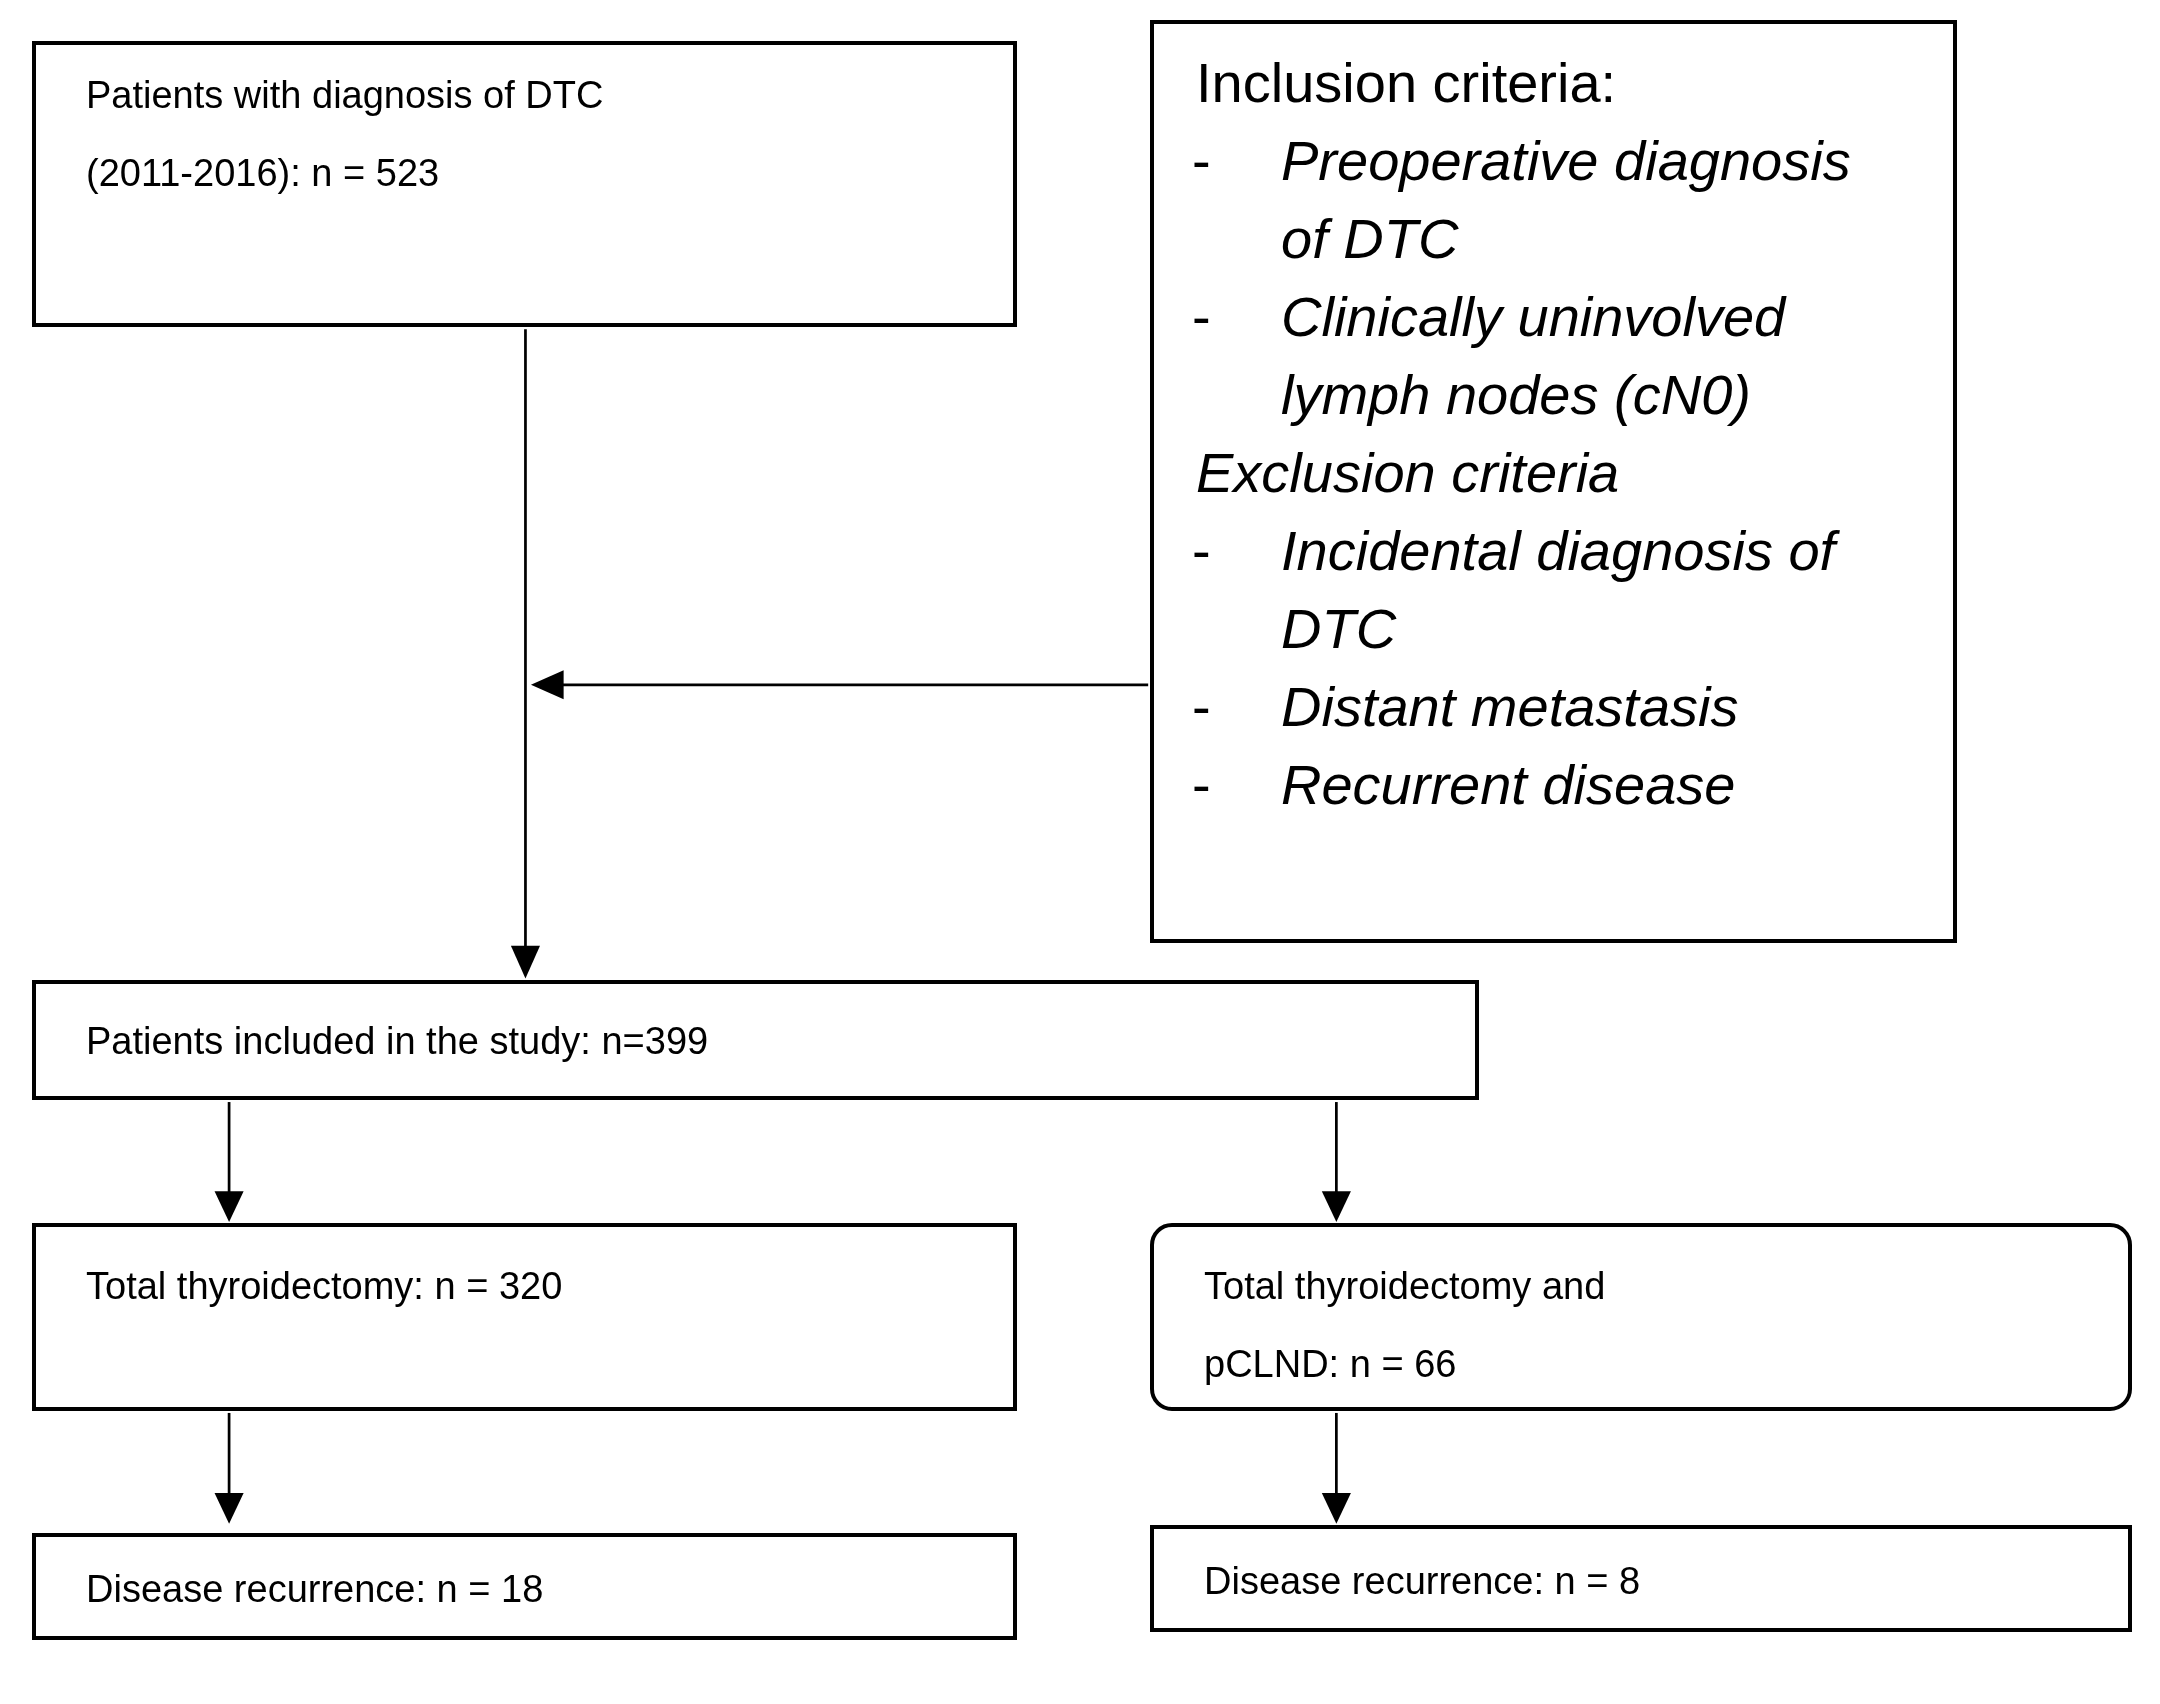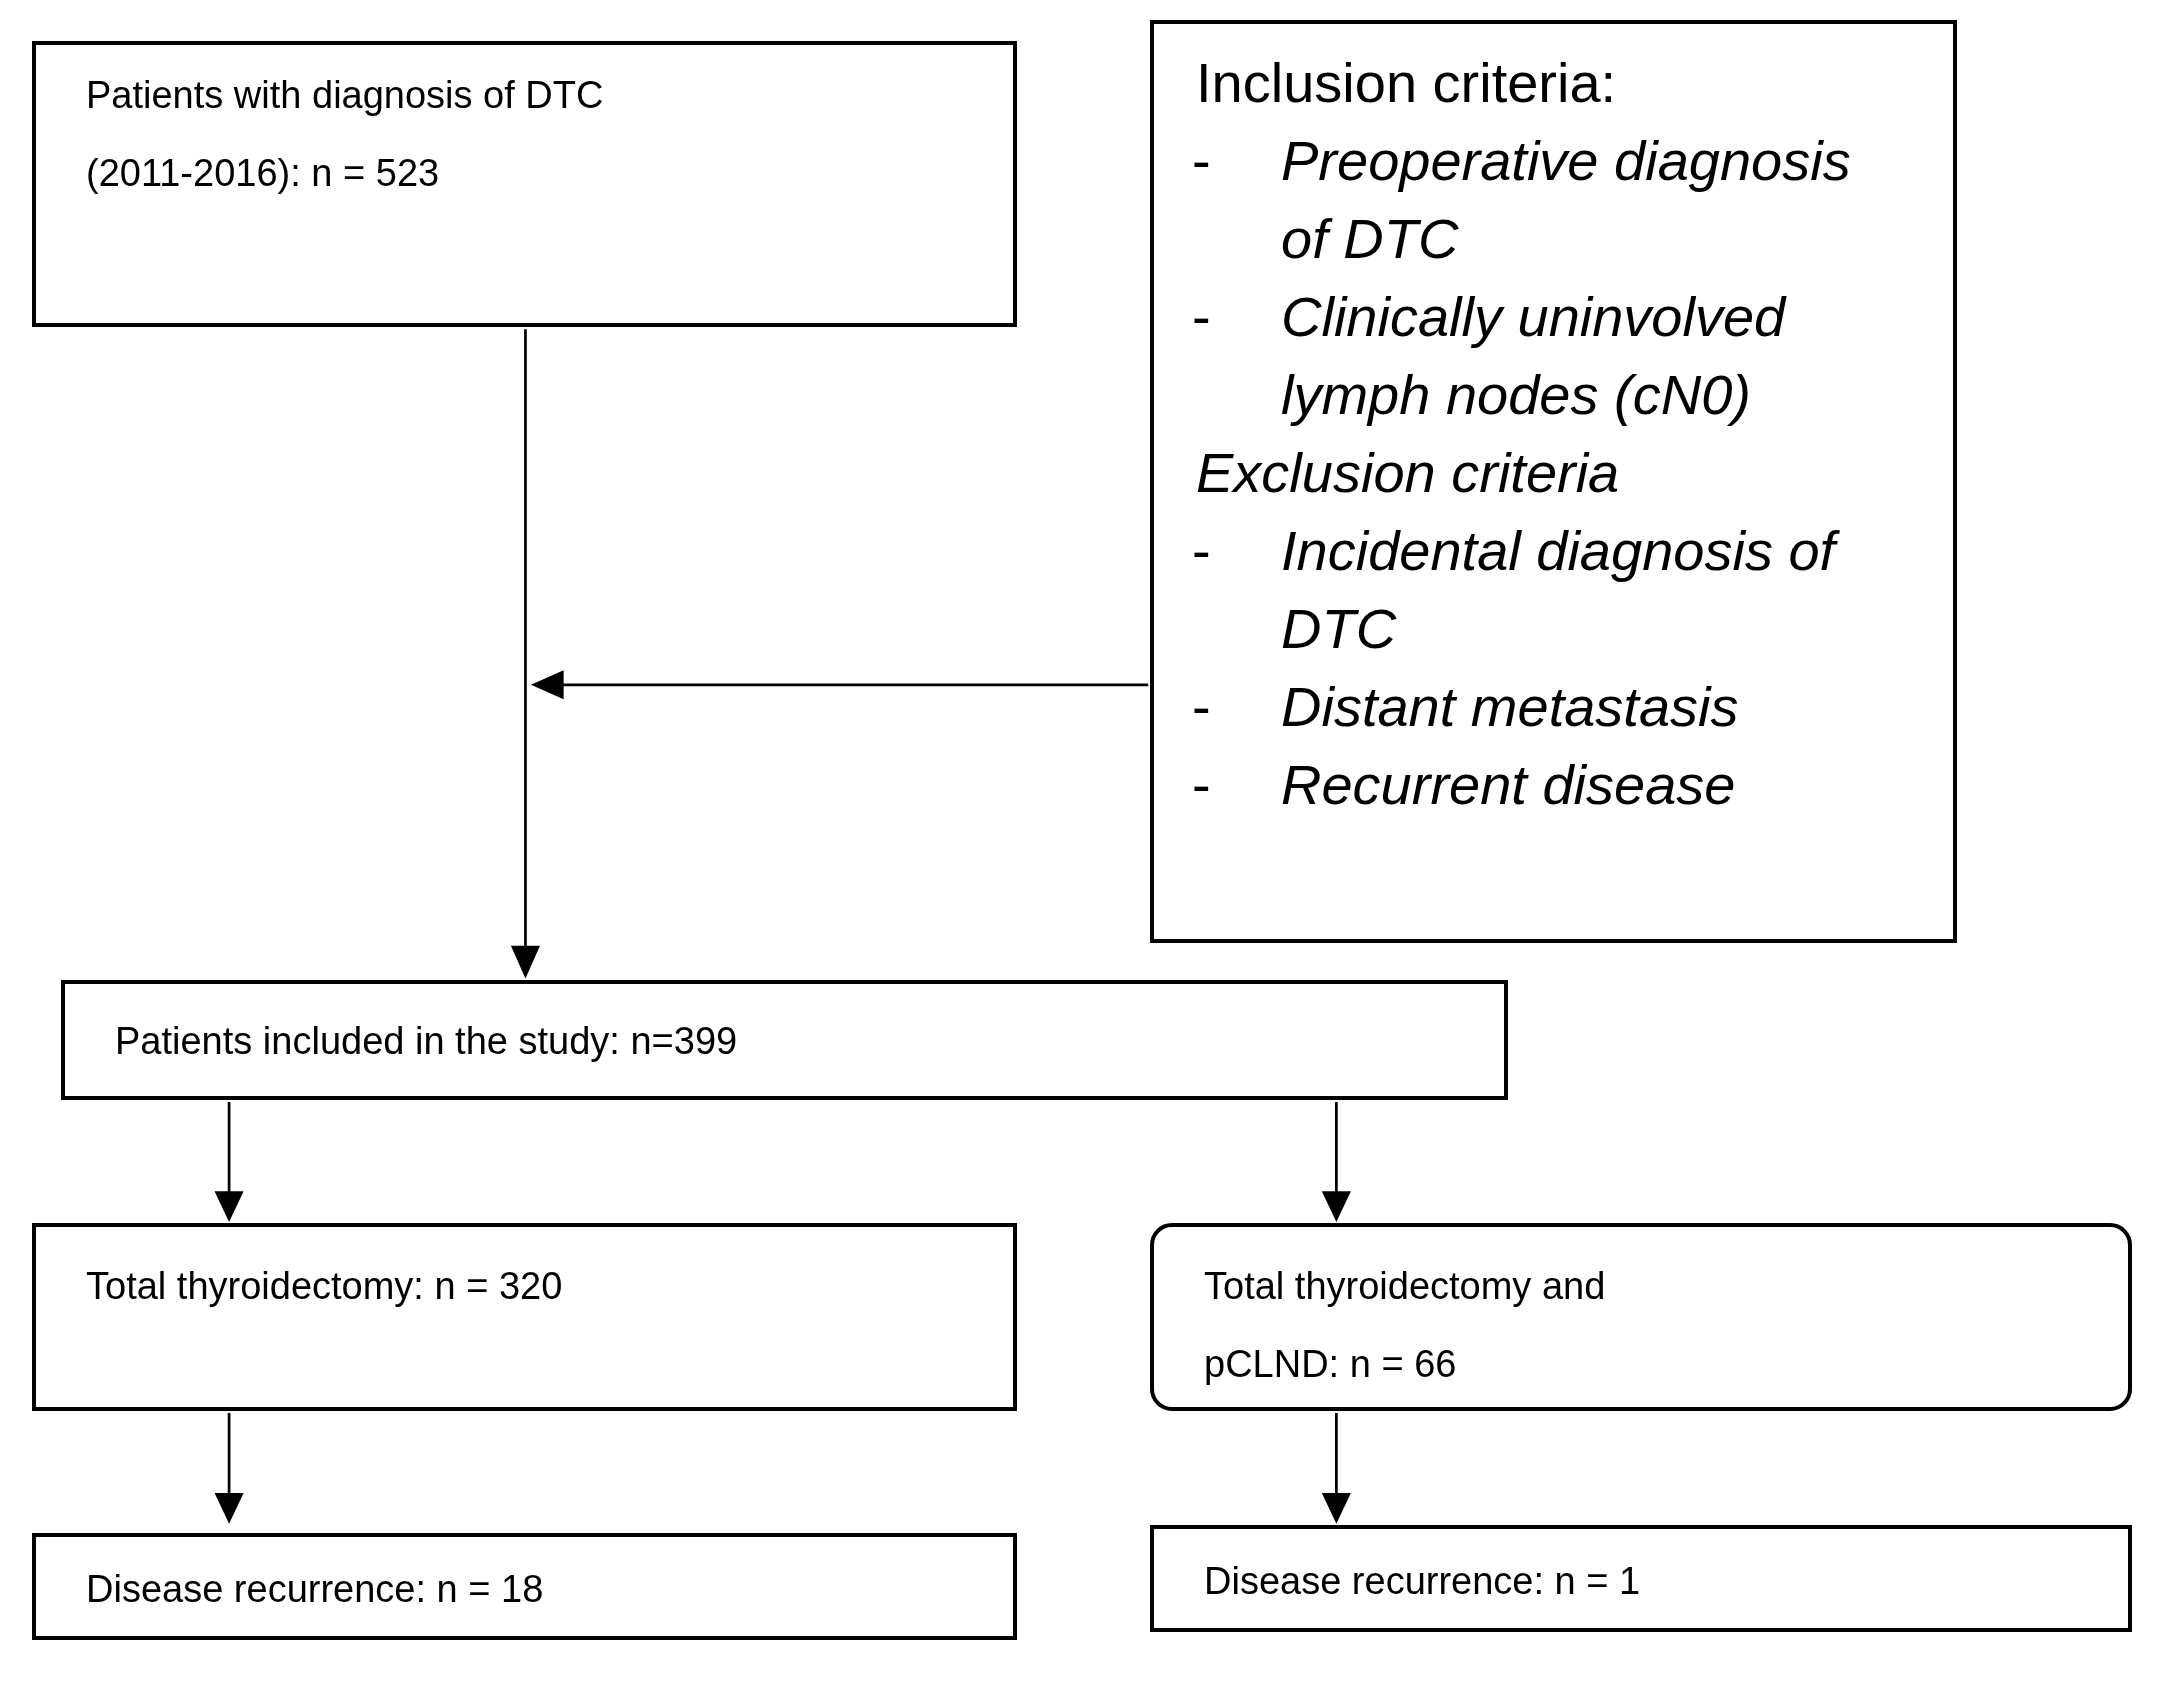--- a/index.html
+++ b/index.html
@@ -23,21 +23,21 @@
     background: #ffffff;
   }
   .label {
     font-size: 38px;
     line-height: 78px;
     white-space: nowrap;
   }
   
   #box-patients-dtc   { left: 32px;   top: 41px;   width: 985px; height: 286px;  padding: 11px 0 0 50px; }
   #box-criteria       { left: 1150px; top: 20px;   width: 807px;  height: 923px; padding: 20px 0 0 0; }
-  #box-included       { left: 32px;   top: 980px; width: 1447px; height: 120px;  padding: 18px 0 0 50px; margin-left: 29px; }
+  #box-included       { left: 32px;   top: 980px; width: 1447px; height: 120px;  padding: 18px 0 0 50px; }
   #box-tt             { left: 32px;   top: 1223px; width: 985px; height: 188px;  padding: 20px 0 0 50px; }
   #box-tt-pclnd       { left: 1150px; top: 1223px; width: 982px; height: 188px;  padding: 20px 0 0 50px; border-radius: 22px; }
   #box-rec-tt         { left: 32px;   top: 1525px; width: 985px; height: 107px;  padding: 12.7px 0 0 50px; margin-top: 8px; }
   #box-rec-pclnd      { left: 1150px; top: 1525px; width: 982px; height: 107px;  padding: 12.7px 0 0 50px; }
 
   
   .crit-heading {
     font-size: 56px;
     line-height: 78px;
     padding-left: 42px;
@@ -139,21 +139,21 @@
   <div class="fc-box" id="box-tt-pclnd">
     <div class="label">Total thyroidectomy and</div>
     <div class="label">pCLND: n = 66</div>
   </div>
 
   <div class="fc-box" id="box-rec-tt">
     <div class="label">Disease recurrence: n = 18</div>
   </div>
 
   <div class="fc-box" id="box-rec-pclnd">
-    <div class="label">Disease recurrence: n = 1</div>
+    <div class="label">Disease recurrence: n = 8</div>
   </div>
 
   <svg id="connector-layer" viewBox="0 0 2376 1875" xmlns="http://www.w3.org/2000/svg">
 
     <g>
       <line x1="578" y1="362" x2="578" y2="1042"></line>
       <polygon points="578,1076 562,1040 594,1040"></polygon>
     </g>
 
     <g>

